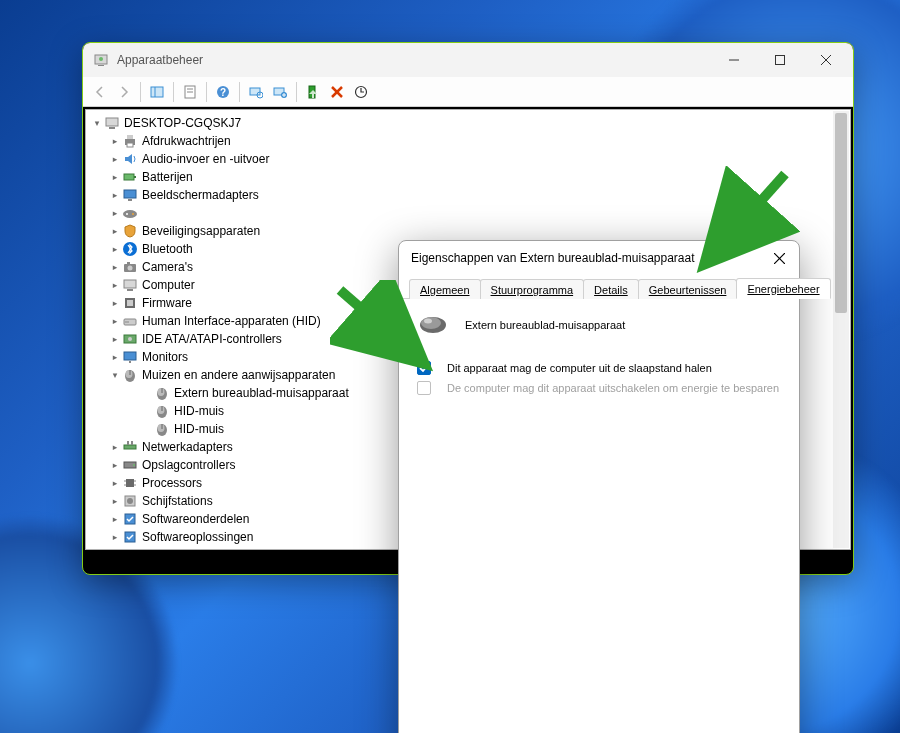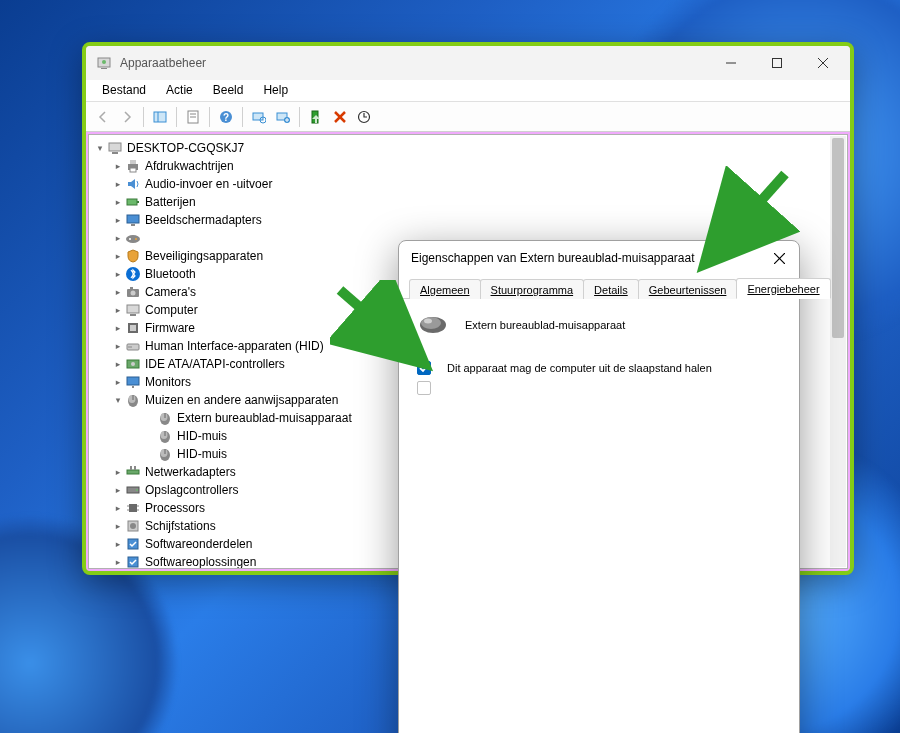--- a/index.html
+++ b/index.html
@@ -7,21 +7,21 @@
   
   
   .bloom { position:absolute; border-radius:50%; filter:blur(2px); }
   .b1{ width:400px; height:400px; background:radial-gradient(circle,#4aa3ff 0%,#1e5fc4 60%,transparent 70%); right:-100px; top:-50px;}
   .b2{ width:350px; height:350px; background:radial-gradient(circle,#5ab3ff 0%,#2a7de8 50%,transparent 70%); right:-50px; bottom:-50px;}
   .b3{ width:300px; height:300px; background:radial-gradient(circle,#3a8fe8 0%,#1a4fa4 60%,transparent 70%); left:-120px; bottom:-80px;}
   
   
   .window {
     position: absolute; left: 82px; top: 42px; width: 772px; height: 533px;
-    background: #f0abfc; border: 4px solid #84cc16; border-radius: 8px;
+    background: #000000; border: 1px solid #84cc16; border-radius: 8px;
     box-shadow: 0 8px 32px rgba(0,0,0,.35); overflow: hidden;
   }
   .titlebar { height: 34px; display:flex; align-items:center; padding:0 4px 0 10px; background:#f3f3f3; }
   .titlebar .icon { width:16px; height:16px; margin-right:8px; display:inline-flex; align-items:center; justify-content:center;}
   .titlebar .title { font-size:12px; color:#555; }
   .titlebar .spacer { flex:1; }
   .winbtn { width:46px; height:30px; display:flex; align-items:center; justify-content:center; color:#333; }
   
   .menubar { height:22px; display:flex; padding:0 6px; font-size:12px; background:#fff; border-bottom:1px solid #e0e0e0;}
   .menubar .item { padding:3px 10px; }
@@ -110,26 +110,20 @@
         </svg>
       </div>
     <div class="winbtn close">
         <svg width="10" height="10">
           <line x1="0" y1="0" x2="10" y2="10" stroke="currentColor"></line>
           <line x1="10" y1="0" x2="0" y2="10" stroke="currentColor"></line>
         </svg>
       </div>
   </div>
 
-  <div class="menubar">
-    <div class="item">Bestand</div>
-    <div class="item">Actie</div>
-    <div class="item">Beeld</div>
-    <div class="item">Help</div>
-  </div>
 
   <div class="toolbar">
     <div class="tbtn disabled">
         <svg class="svg14" viewBox="0 0 14 14">
           <path d="M9 2 L4 7 L9 12" fill="none" stroke="#333" stroke-width="1.5"></path>
         </svg>
       </div>
     <div class="tbtn disabled">
         <svg class="svg14" viewBox="0 0 14 14">
           <path d="M5 2 L10 7 L5 12" fill="none" stroke="#333" stroke-width="1.5"></path>
@@ -499,20 +493,21 @@
       <span class="checkbox checked">
         <svg width="10" height="10">
             <path d="M1 5 L4 8 L9 2" fill="none" stroke="#fff" stroke-width="1.8"></path>
           </svg>
       </span>
       <span>Dit apparaat mag de computer uit de slaapstand halen</span>
     </div>
 
     <div class="check-row disabled">
       <span class="checkbox disabled"></span>
+      <span>De computer mag dit apparaat uitschakelen om energie te besparen</span>
     </div>
   </div>
 
   <div class="dlg-footer">
     <div class="btn primary">OK</div>
     <div class="btn">Annuleren</div>
   </div>
 </div>
 
 <div class="arrow" style="left:330px; top:280px;">

